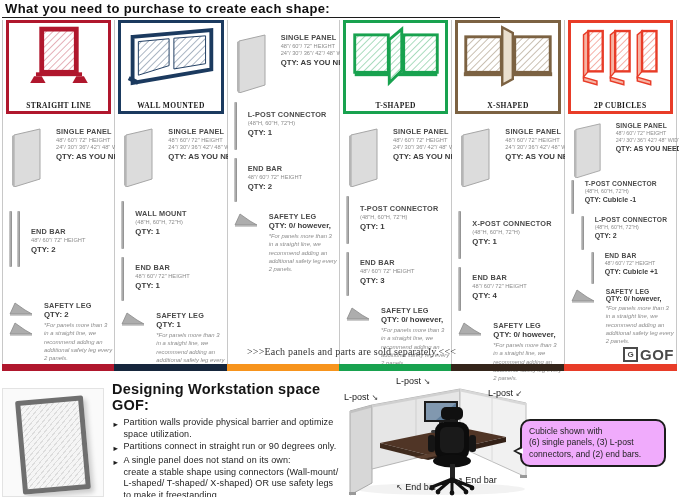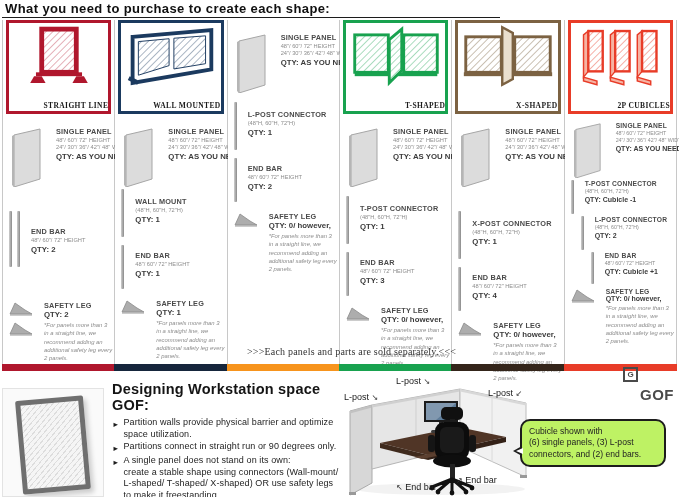--- a/index.html
+++ b/index.html
@@ -12,59 +12,59 @@
   .cols{position:absolute;top:20px;left:2px;width:675px;height:351px;display:flex;}
   .col{flex:1 1 0;min-width:0;position:relative;border-right:1px solid #C8C8C8;background:#fff;}
   .col:first-child{border-left:1px solid #C8C8C8;}
   .c0{--c:#B0172D;--bar:#B0172D;} .c1{--c:#1B3A5F;--bar:#16263C;}
   .c2{--c:#F7941D;--bar:#F7941D;} .c3{--c:#18A24F;--bar:#18A24F;}
   .c4{--c:#7C6242;--bar:#34251A;} .c5{--c:#E83C28;--bar:#E83C28;}
   .col-bar{position:absolute;left:-1px;right:-1px;bottom:0;height:7px;background:var(--bar);z-index:2;}
 
   .shape-box{margin:0 3px;height:88px;border:3px solid var(--c);position:relative;background:#fff;}
   .shape-svg{display:block;margin:1px auto 0;}
-  .shape-label{position:absolute;bottom:1px;left:0;width:100%;text-align:right;
+  .shape-label{position:absolute;bottom:1px;left:0;width:100%;text-align:center;
     font-family:"Liberation Serif",serif;font-weight:bold;font-size:7.5px;
     letter-spacing:.4px;color:#1a1a1a;white-space:nowrap;}
 
   .part{display:flex;gap:11px;padding-left:6px;padding-right:2px;align-items:flex-start;}
   .pt{min-width:0;max-width:74px;}
   .pn{font-size:7.3px;font-weight:bold;color:#4a4a4a;letter-spacing:.2px;white-space:nowrap;}
   .ps{font-size:5.7px;color:#8c8c8c;margin-top:1px;white-space:nowrap;}
   .pq{font-size:7.8px;font-weight:bold;color:#3b3b3b;margin-top:2px;white-space:nowrap;}
   .pnote{font-size:5.9px;font-style:italic;color:#8c8c8c;margin-top:2px;line-height:1.4;}
   .bar{width:3px;background:linear-gradient(90deg,#cfcfcf,#898989);display:inline-block;border-radius:1px;flex:none;}
   .bars{display:flex;gap:5px;flex:none;}
   .legs{display:flex;flex-direction:column;gap:5px;flex:none;}
   .panel-ic{flex:none;}
   .compact .pn{font-size:6.7px;} .compact .ps{font-size:5.3px;} .compact .pq{font-size:7px;}
 
   .sold-note{position:absolute;left:247px;top:346px;z-index:3;
     font-family:"Liberation Serif",serif;font-size:10px;color:#333;letter-spacing:.2px;}
   .gof{position:absolute;right:5px;top:346px;z-index:3;display:flex;align-items:center;gap:2px;color:#4a4a4a;}
   .gof-sq{width:11px;height:11px;border:2.5px solid #4a4a4a;font-size:8px;font-weight:bold;
     display:flex;align-items:center;justify-content:center;line-height:1;}
-  .gof-tx{font-size:15px;font-weight:bold;letter-spacing:.5px;margin-top:40px;}
+  .gof-tx{font-size:15px;font-weight:bold;letter-spacing:.5px;}
 
   .bottom{position:absolute;top:375px;left:0;right:0;bottom:0;}
   .photo{position:absolute;left:2px;top:13px;width:100px;height:107px;background:#fafafa;
     border:1px solid #e3e3e3;overflow:hidden;}
   .photo-panel{width:58px;height:84px;margin:9px auto 0;border:5px solid #6f6f6f;border-radius:2px;
     background:repeating-linear-gradient(135deg,#f5f5f5 0 3px,#dddddd 3px 4px);
     transform:rotate(-5deg);box-shadow:3px 4px 5px rgba(0,0,0,.18);}
   .design{position:absolute;left:112px;top:6px;width:234px;}
   .design-h{font-size:14.5px;font-weight:bold;color:#141414;letter-spacing:.2px;margin:0 0 4px 0;}
   .bullet{display:flex;gap:4px;font-size:9px;line-height:11.5px;color:#1d1d1d;margin-top:1px;}
   .bullet .m{font-size:7.5px;margin-top:1.5px;flex:none;}
   .bullet .t{white-space:pre-line;letter-spacing:.1px;}
 
   .cubicle{position:absolute;left:340px;top:2px;}
   .lbl{position:absolute;font-size:9px;color:#1a1a1a;white-space:nowrap;}
   .lbl .ar{font-size:8px;color:#333;}
-  .callout{position:absolute;left:520px;top:44px;width:128px;background:#bef264;border:2px solid #1d1d1d;
+  .callout{position:absolute;left:520px;top:44px;width:128px;background:#f0abfc;border:2px solid #1d1d1d;
     border-radius:10px;padding:5px 7px;font-size:8.6px;line-height:1.32;white-space:pre-line;z-index:4;}
   .callout:before{content:"";position:absolute;left:-9px;bottom:9px;width:0;height:0;
     border-top:5px solid transparent;border-bottom:5px solid transparent;border-right:9px solid #1d1d1d;}
   .callout:after{content:"";position:absolute;left:-6px;bottom:11px;width:0;height:0;
     border-top:3px solid transparent;border-bottom:3px solid transparent;border-right:7px solid #fff;}
 </style>
 </head>
 <body>
 
 <div class="page">
@@ -153,21 +153,21 @@
           <polygon points="5,8 31,2 31,52 5,60" fill="#DCDCDC" stroke="#A6A6A6"></polygon>
           <polygon points="3,9 5,8 5,60 3,58" fill="#B5B5B5"></polygon>
           </svg>
         <div class="pt">
           <div class="pn">SINGLE PANEL</div>
           <div class="ps">48"/ 60"/ 72" HEIGHT</div>
           <div class="ps">24"/ 30"/ 36"/ 42"/ 48" WIDTH</div>
           <div class="pq">QTY: AS YOU NEED</div>
         </div>
       </div>
-      <div class="part" style="margin-top:2px">
+      <div class="part" style="margin-top:14px">
         <span class="bar" style="height:48px"></span>
         <div class="pt" style="margin-top:8px">
           <div class="pn">WALL MOUNT</div>
           <div class="ps">(48"H, 60"H, 72"H)</div>
           <div class="pq">QTY: 1</div>
         </div>
       </div>
       <div class="part" style="margin-top:8px">
         <span class="bar" style="height:44px"></span>
         <div class="pt" style="margin-top:6px">

